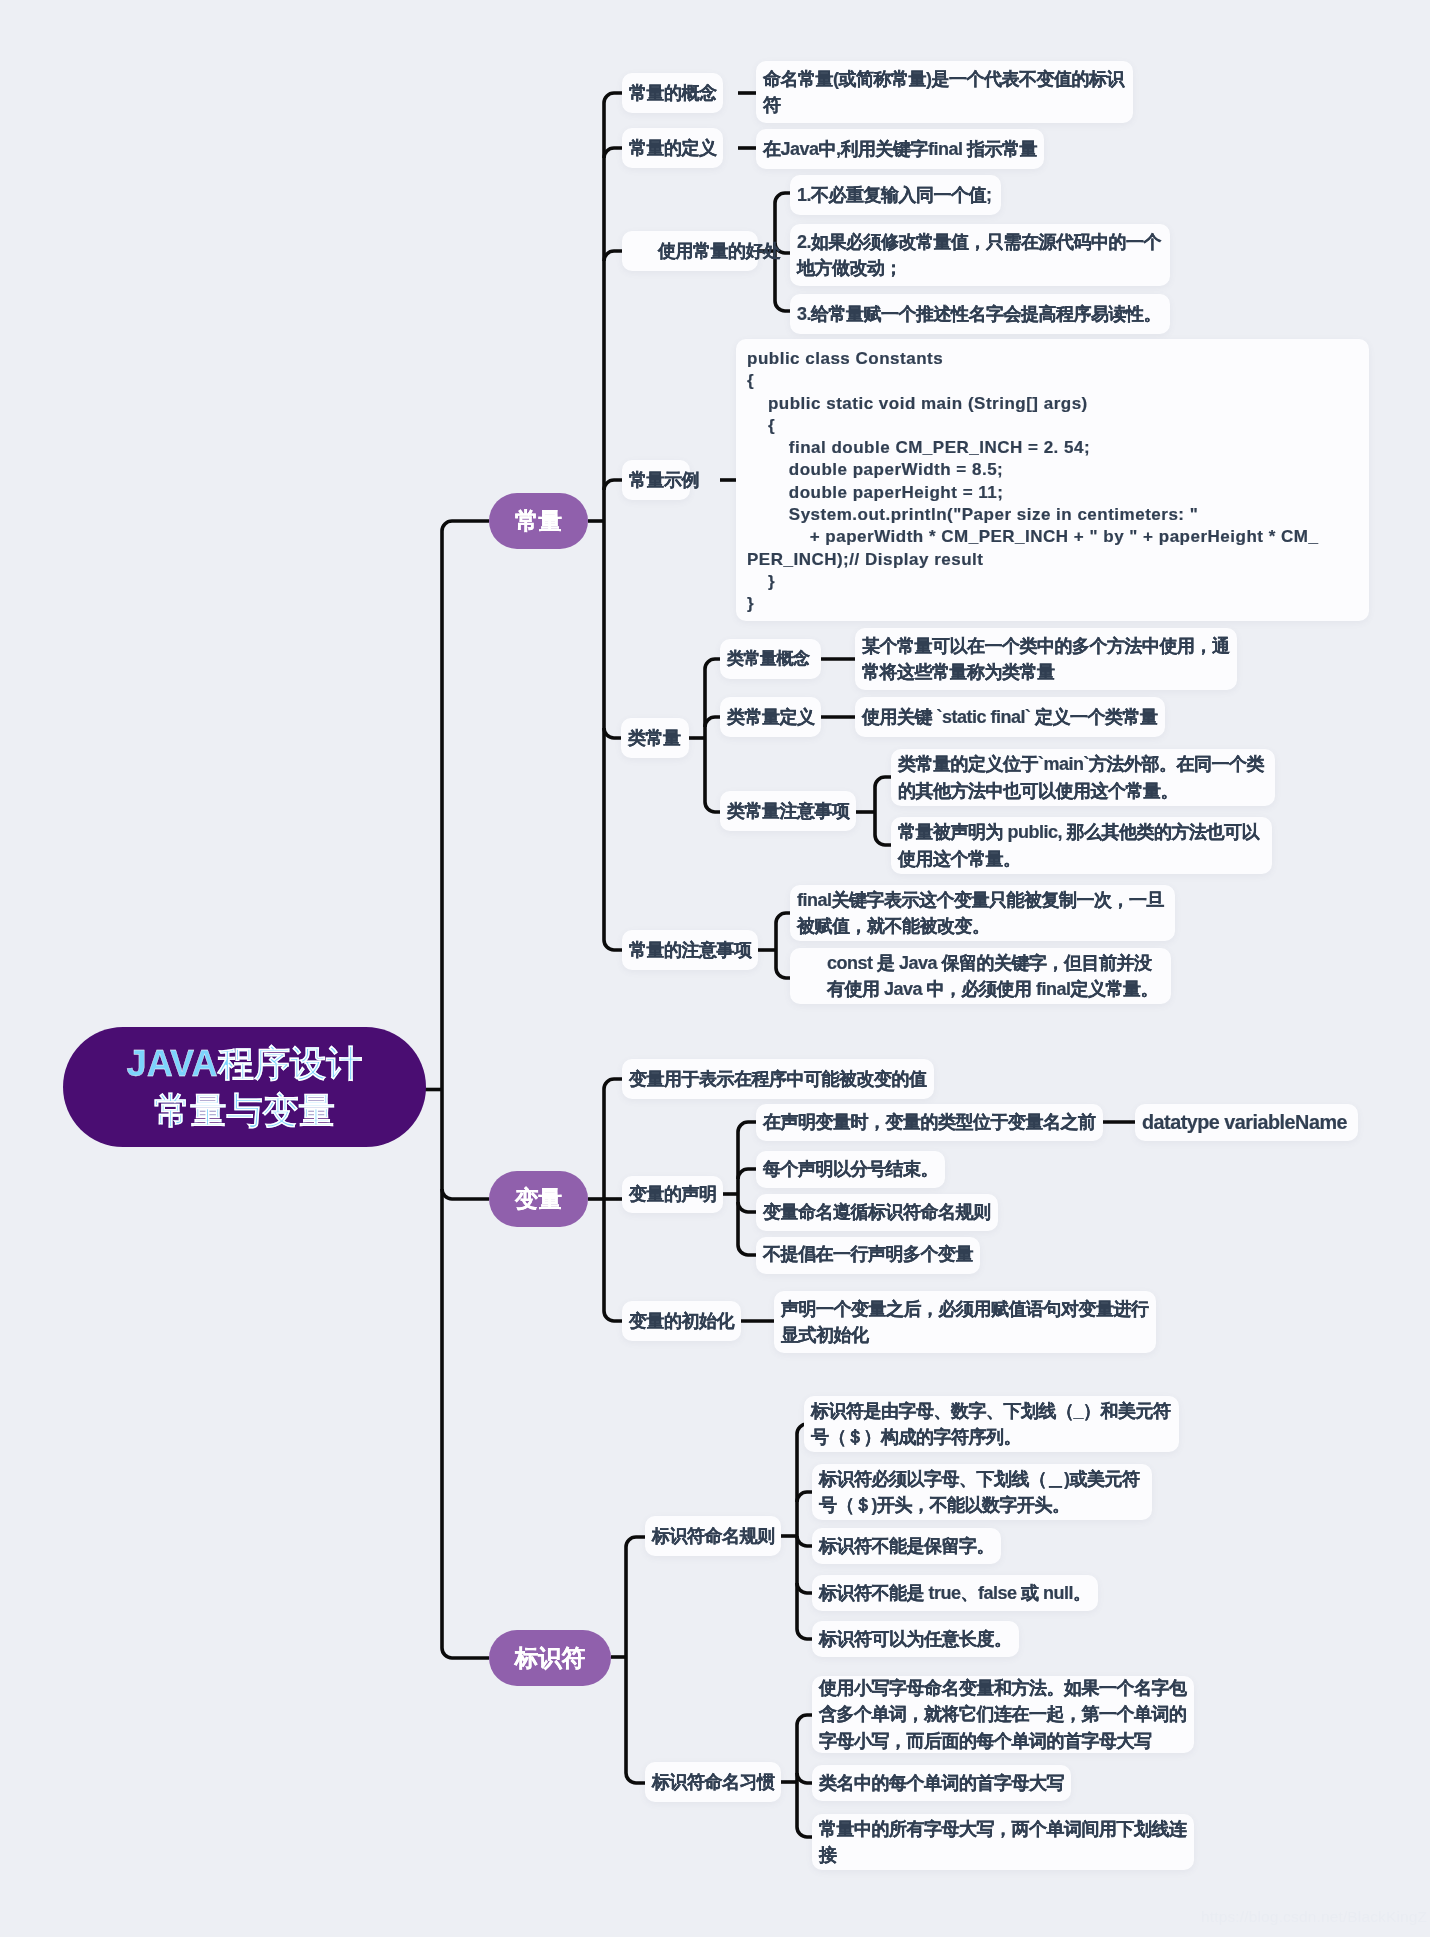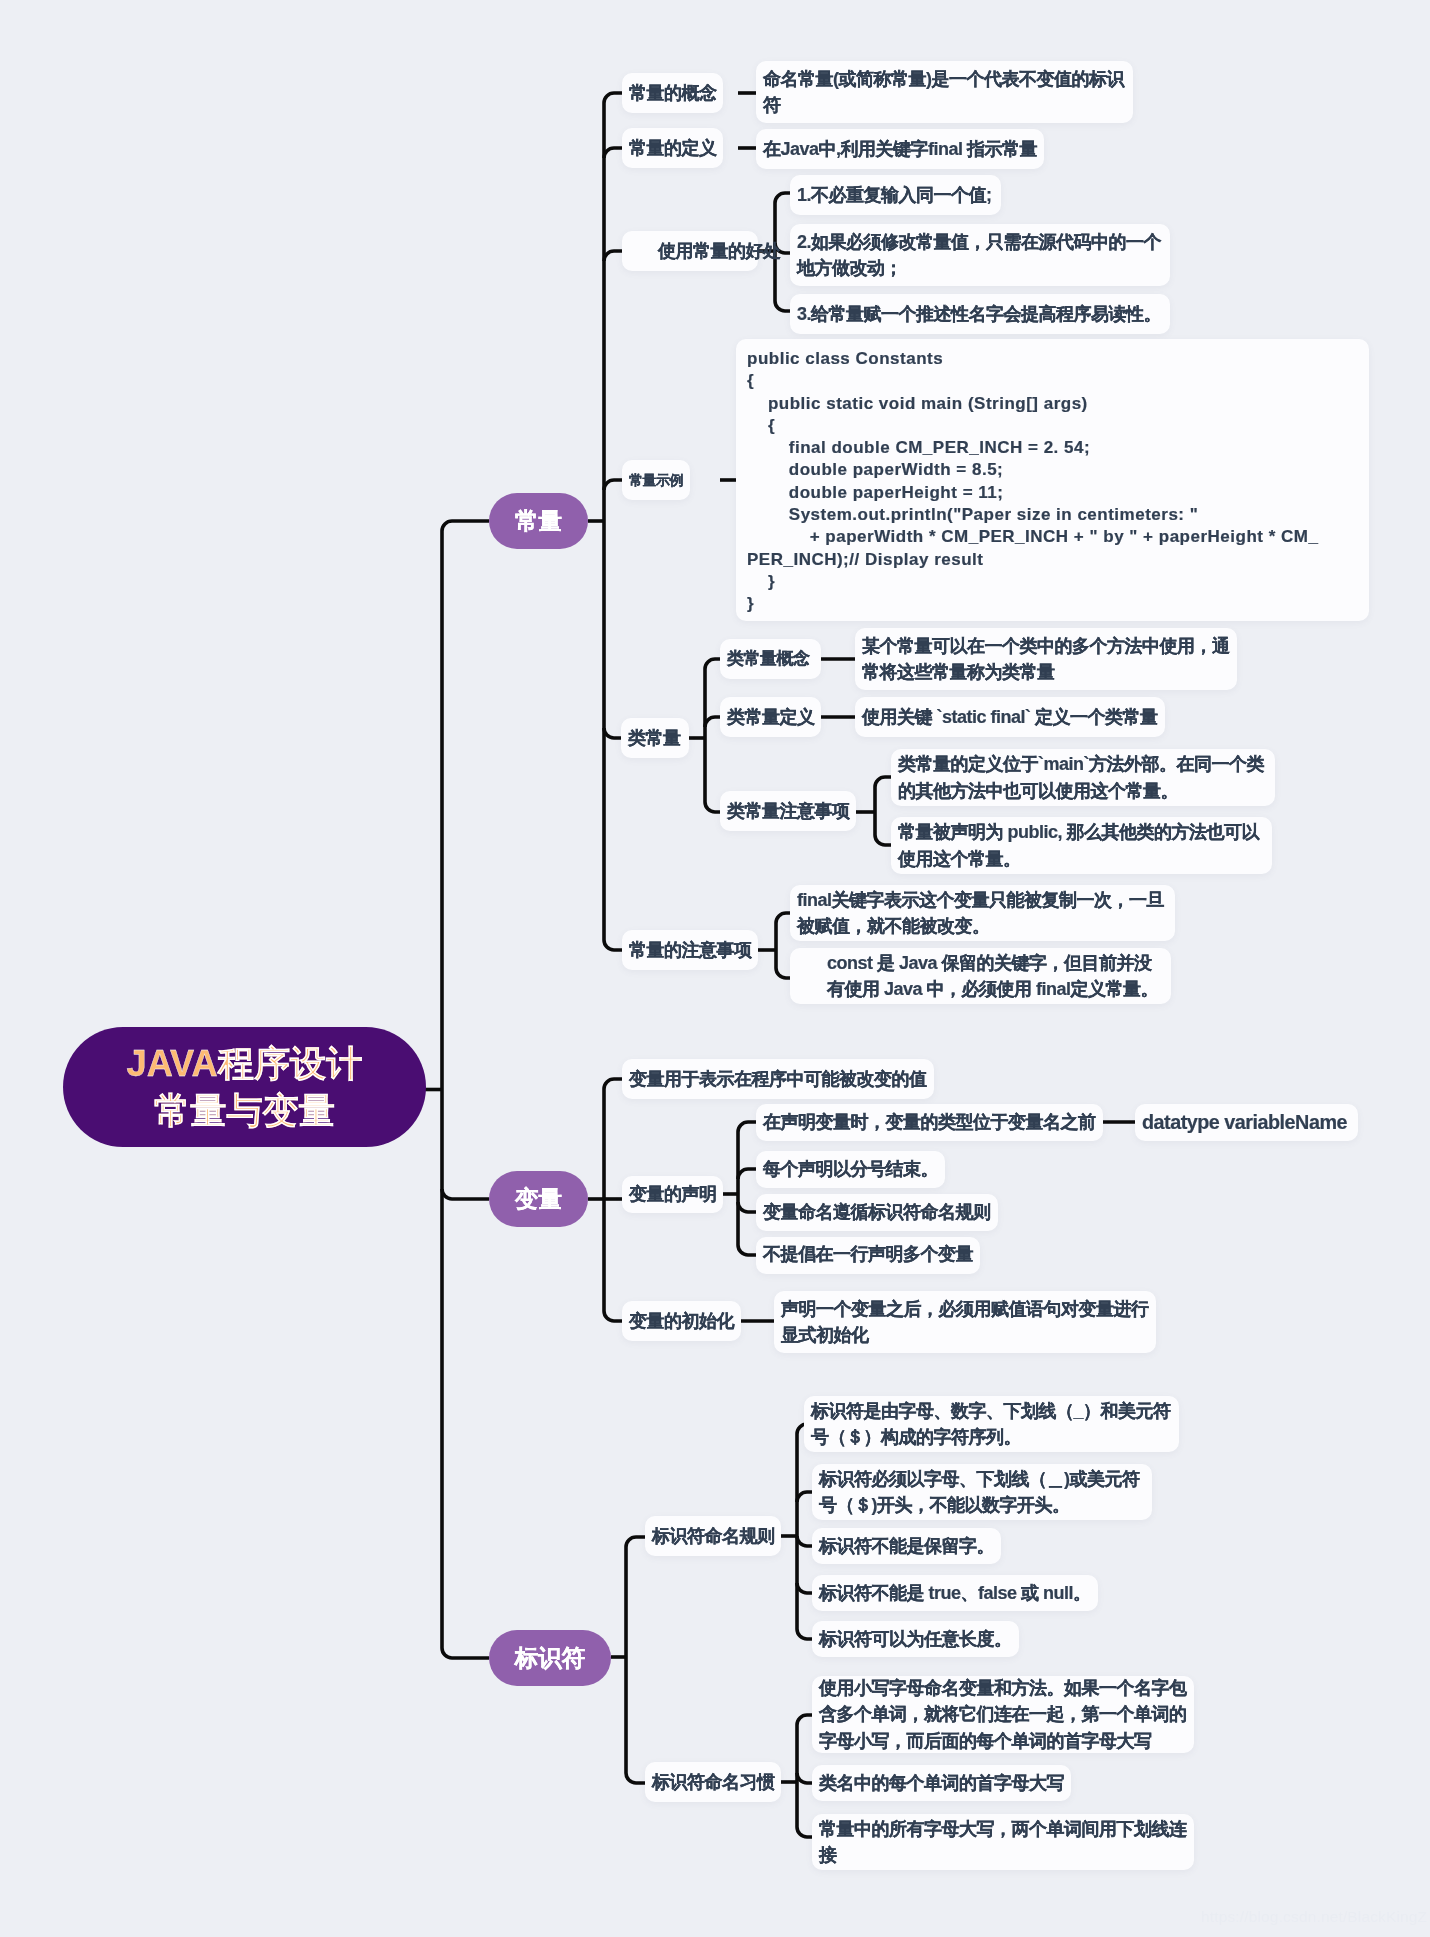--- a/index.html
+++ b/index.html
@@ -7,21 +7,21 @@
   font-family:"Liberation Sans",sans-serif;
   -webkit-font-smoothing:antialiased;}
 #stage{position:relative;width:1430px;height:1937px;}
 svg#links{position:absolute;left:0;top:0;width:1430px;height:1937px;}
 svg#links path{fill:none;stroke:#0b0b0b;stroke-width:3.6;}
 .node{position:absolute;box-sizing:border-box;display:flex;align-items:center;
       transform:translateZ(0);}
 .leaf{background:#fcfcfe;border-radius:10px;color:#313f52;font-weight:bold;
       box-shadow:0 2px 7px rgba(96,106,132,.07);padding:4px 7px;line-height:1.46;
       letter-spacing:-.5px;-webkit-text-stroke:.2px #313f52;}
-.rootnode{background:#4a0d72;color:#fdba74;border-radius:66px;
+.rootnode{background:#4a0d72;color:#7dd3fc;border-radius:66px;
       font-weight:bold;flex-direction:column;justify-content:center;line-height:1.3;
       -webkit-text-stroke:.35px #fff;}
 .branch{background:#9060ac;color:#ffffff;border-radius:28px;text-align:center;
       font-weight:bold;justify-content:center;-webkit-text-stroke:.3px #fff;}
 .nw{white-space:nowrap;}
 .code{white-space:pre-wrap;line-height:22.3px;padding:9px 42px 9px 11px;align-items:flex-start;
       letter-spacing:.5px;word-break:break-all;}
 #wm{position:absolute;transform:translateZ(0);left:1201px;top:1908px;color:#e9ecf2;font-size:15.5px;letter-spacing:.15px;}
 </style>
 </head>
@@ -98,21 +98,21 @@
 <div class="node rootnode" style="left:63px;top:1027px;width:363px;height:120px;font-size:36.2px;">
       <span>JAVA程序设计</span>
       <span>常量与变量</span>
     </div>
 <div class="node branch" style="left:489px;top:493px;width:99px;height:56px;font-size:23.5px;">常量</div>
 <div class="node branch" style="left:489px;top:1171px;width:99px;height:56px;font-size:23.5px;">变量</div>
 <div class="node branch" style="left:489px;top:1630px;width:122px;height:56px;font-size:23.5px;">标识符</div>
 <div class="node leaf nw" style="left:622px;top:73px;width:101px;height:40px;font-size:18px;">常量的概念</div>
 <div class="node leaf nw" style="left:622px;top:128px;width:101px;height:40px;font-size:18px;">常量的定义</div>
 <div class="node leaf nw" style="left:622px;top:231px;width:136px;height:40px;font-size:18px;padding-left:36px;">使用常量的好处</div>
-<div class="node leaf nw" style="left:622px;top:460px;width:68px;height:40px;font-size:14px;">常量示例</div>
+<div class="node leaf nw" style="left:622px;top:460px;width:68px;height:40px;font-size:18px;">常量示例</div>
 <div class="node leaf nw" style="left:621px;top:718px;width:68px;height:40px;font-size:18px;">类常量</div>
 <div class="node leaf nw" style="left:622px;top:930px;width:136px;height:40px;font-size:18px;">常量的注意事项</div>
 <div class="node leaf" style="left:756px;top:61px;width:377px;height:62px;font-size:18px;">命名常量(或简称常量)是一个代表不变值的标识符</div>
 <div class="node leaf nw" style="left:756px;top:129px;width:288px;height:40px;font-size:18px;">在Java中,利用关键字final 指示常量</div>
 <div class="node leaf nw" style="left:790px;top:175px;width:211px;height:40px;font-size:18px;">1.不必重复输入同一个值;</div>
 <div class="node leaf" style="left:790px;top:224px;width:380px;height:62px;font-size:18px;">2.如果必须修改常量值，只需在源代码中的一个地方做改动；</div>
 <div class="node leaf nw" style="left:790px;top:294px;width:380px;height:40px;font-size:18px;">3.给常量赋一个推述性名字会提高程序易读性。</div>
 <div class="node leaf code" style="left:736px;top:339px;width:633px;height:282px;font-size:17px;">public class Constants
 {
     public static void main (String[] args)

